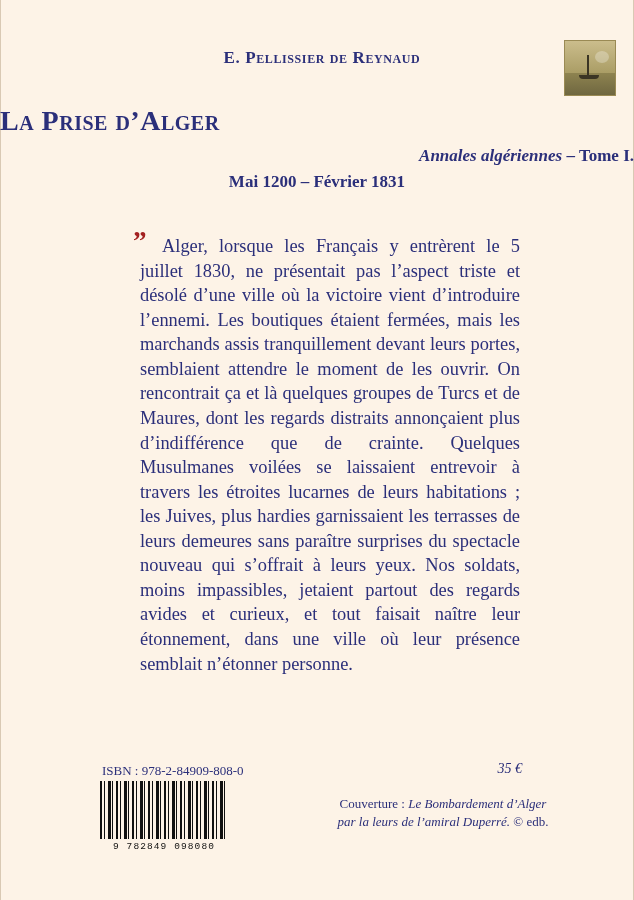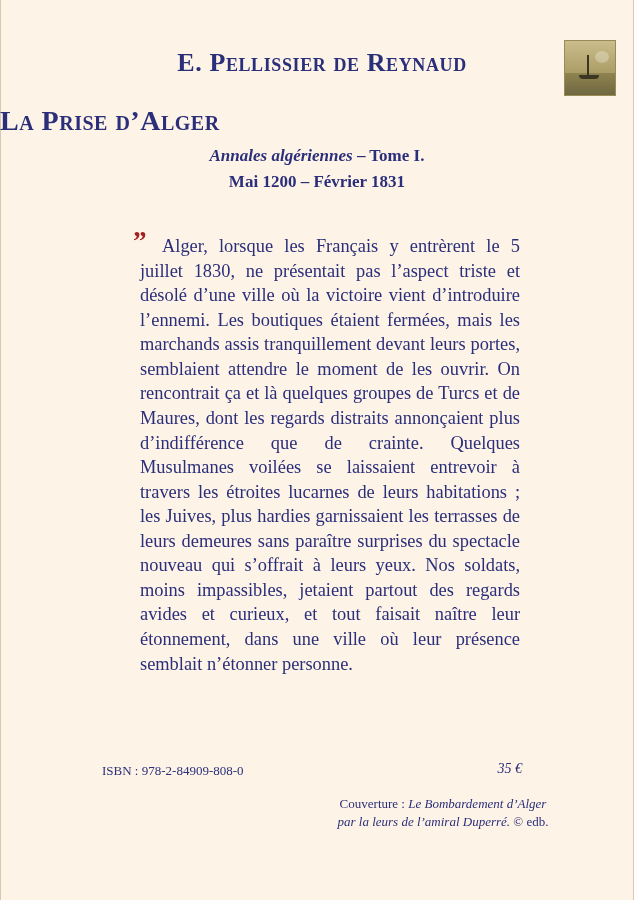--- a/index.html
+++ b/index.html
@@ -29,21 +29,21 @@
   .frame-left { left: 0; }
   .frame-right { right: 0; }
 
   .author {
     position: absolute;
     top: 48px;
     left: 0;
     right: 0;
     text-align: center;
     color: #2b2f7a;
-    font-size: 26px;
+    font-size: 17px;
     font-weight: bold;
     letter-spacing: 0.6px;
     font-variant: small-caps;
     text-transform: none;
     padding-left: 10px;
   }
   .title {
     position: absolute;
     top: 105px;
     left: 0;
@@ -53,21 +53,21 @@
     font-size: 28px;
     font-weight: bold;
     font-variant: small-caps;
     letter-spacing: 0.5px;
   }
   .subtitle {
     position: absolute;
     top: 146px;
     left: 0;
     right: 0;
-    text-align: center;
+    text-align: right;
     color: #2b2f7a;
     font-size: 17px;
   }
   .subtitle .ital {
     font-style: italic;
     font-weight: bold;
   }
   .subtitle .bold {
     font-weight: bold;
   }
@@ -246,19 +246,23 @@
 
   <div class="quote-mark">”</div>
   <div class="quote-block">
     <p>Alger, lorsque les Français y entrèrent le 5 juillet 1830, ne présentait pas l’aspect triste et désolé d’une ville où la victoire vient d’introduire l’ennemi. Les boutiques étaient fermées, mais les marchands assis tranquillement devant leurs portes, semblaient attendre le moment de les ouvrir. On rencontrait ça et là quelques groupes de Turcs et de Maures, dont les regards distraits annonçaient plus d’indifférence que de crainte. Quelques Musulmanes voilées se laissaient entrevoir à travers les étroites lucarnes de leurs habitations ; les Juives, plus hardies garnissaient les terrasses de leurs demeures sans paraître surprises du spectacle nouveau qui s’offrait à leurs yeux. Nos soldats, moins impassibles, jetaient partout des regards avides et curieux, et tout faisait naître leur étonnement, dans une ville où leur présence semblait n’étonner personne.</p>
   </div>
 
   <div class="footer">
     <div class="isbn">ISBN : 978-2-84909-808-0</div>
     <div class="price">35 €</div>
 
+    <div class="barcode-wrap">
+      <div class="barcode"></div>
+      <div class="barcode-digits">9 782849 098080</div>
+    </div>
 
     <div class="credit">
       <span>Couverture : </span><span class="ital">Le Bombardement d’Alger</span><br>
       <span class="ital">par la leurs de l’amiral Duperré.</span><span> © edb.</span>
     </div>
   </div>
 </div>
 
 </body></html>

